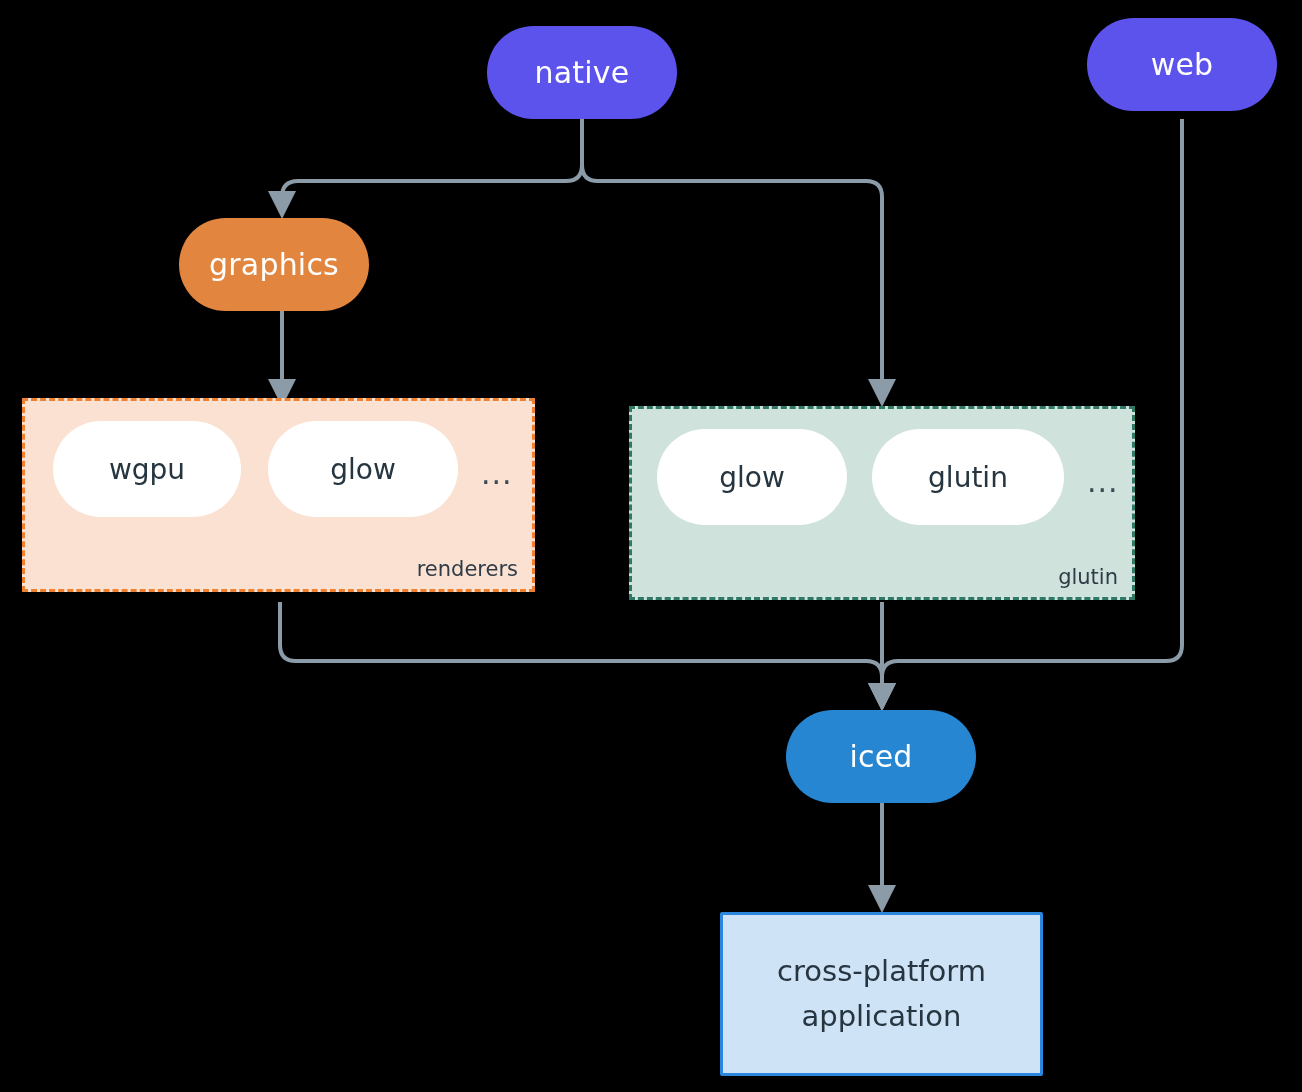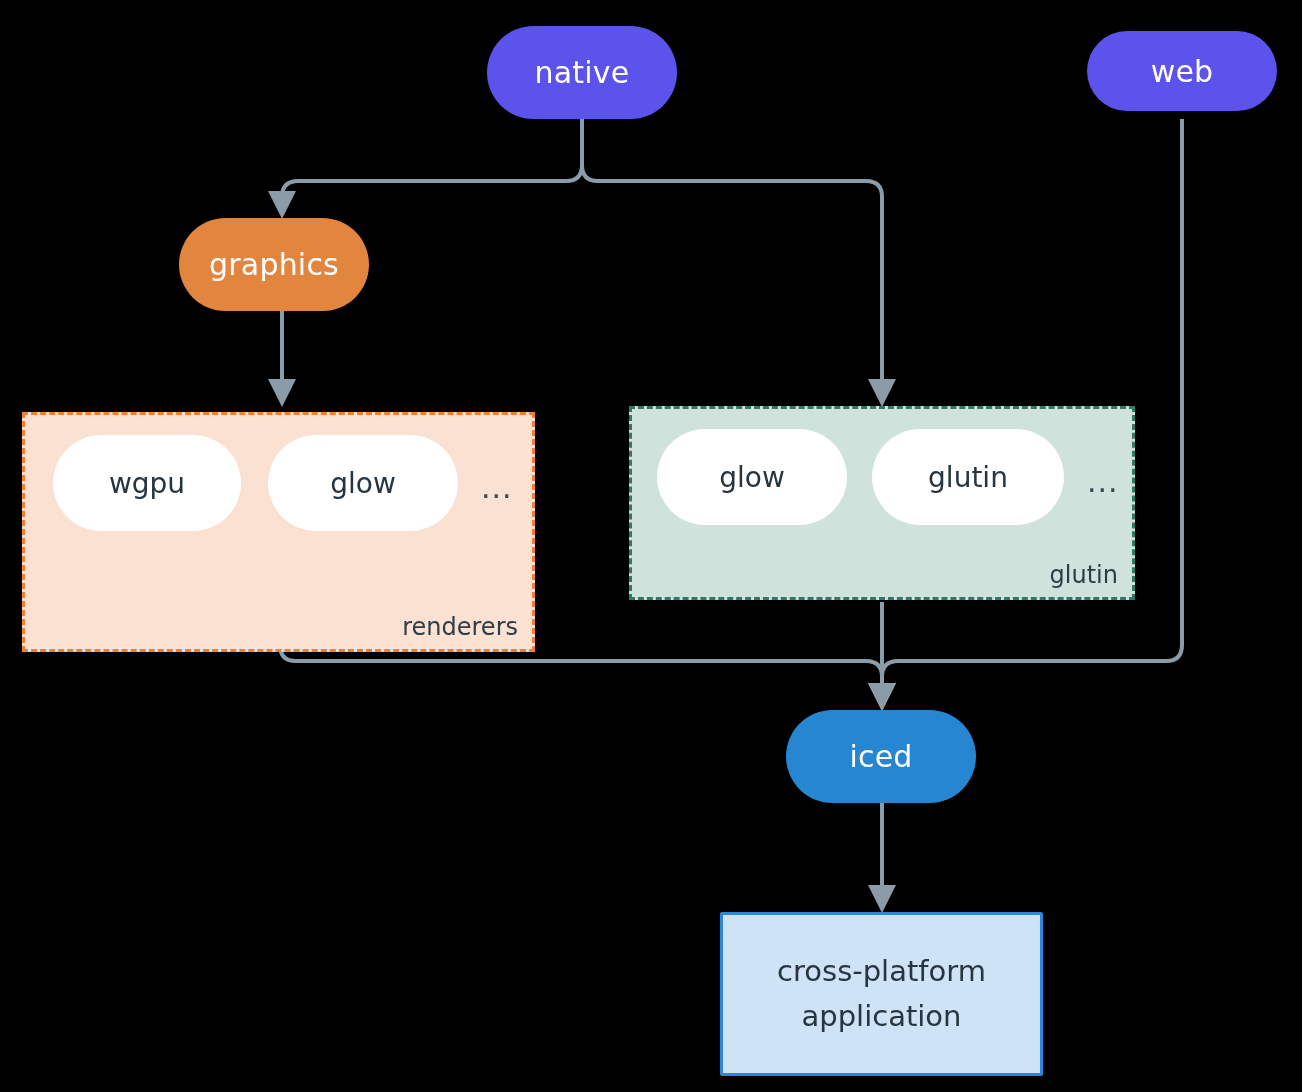--- a/index.html
+++ b/index.html
@@ -36,51 +36,51 @@
     border-radius: 999px;
     color: #ffffff;
     font-size: 30px;
     letter-spacing: 0.2px;
   }
   .node-native {
     left: 487px; top: 26px; width: 190px; height: 93px;
     background: #5B53EC;
   }
   .node-web {
-    left: 1087px; top: 31px; width: 190px; height: 80px;
+    left: 1087px; top: 18px; width: 190px; height: 93px;
     background: #5B53EC;
   }
   .node-graphics {
     left: 179px; top: 218px; width: 190px; height: 93px;
     background: #E2853E;
   }
   .node-iced {
     left: 786px; top: 710px; width: 190px; height: 93px;
     background: #2786D1;
   }
   
   .group {
     position: absolute;
     box-sizing: border-box;
   }
   .group-renderers {
-    left: 22px; top: 412px; width: 513px; height: 240px;
+    left: 22px; top: 398px; width: 513px; height: 194px;
     background: #FAE1D2;
     border: 3px dashed #EE8030;
   }
   .group-shells {
     left: 629px; top: 406px; width: 506px; height: 194px;
     background: #CFE2DC;
     border: 3px dashed #2E7A66;
   }
   .group-label {
     position: absolute;
     right: 14px;
     bottom: 8px;
-    font-size: 24px;
+    font-size: 21px;
     color: #2F3C47;
     margin-left: 32px;
   }
   
   .leaf {
     position: absolute;
     display: flex;
     align-items: center;
     justify-content: center;
     background: #FFFFFF;

